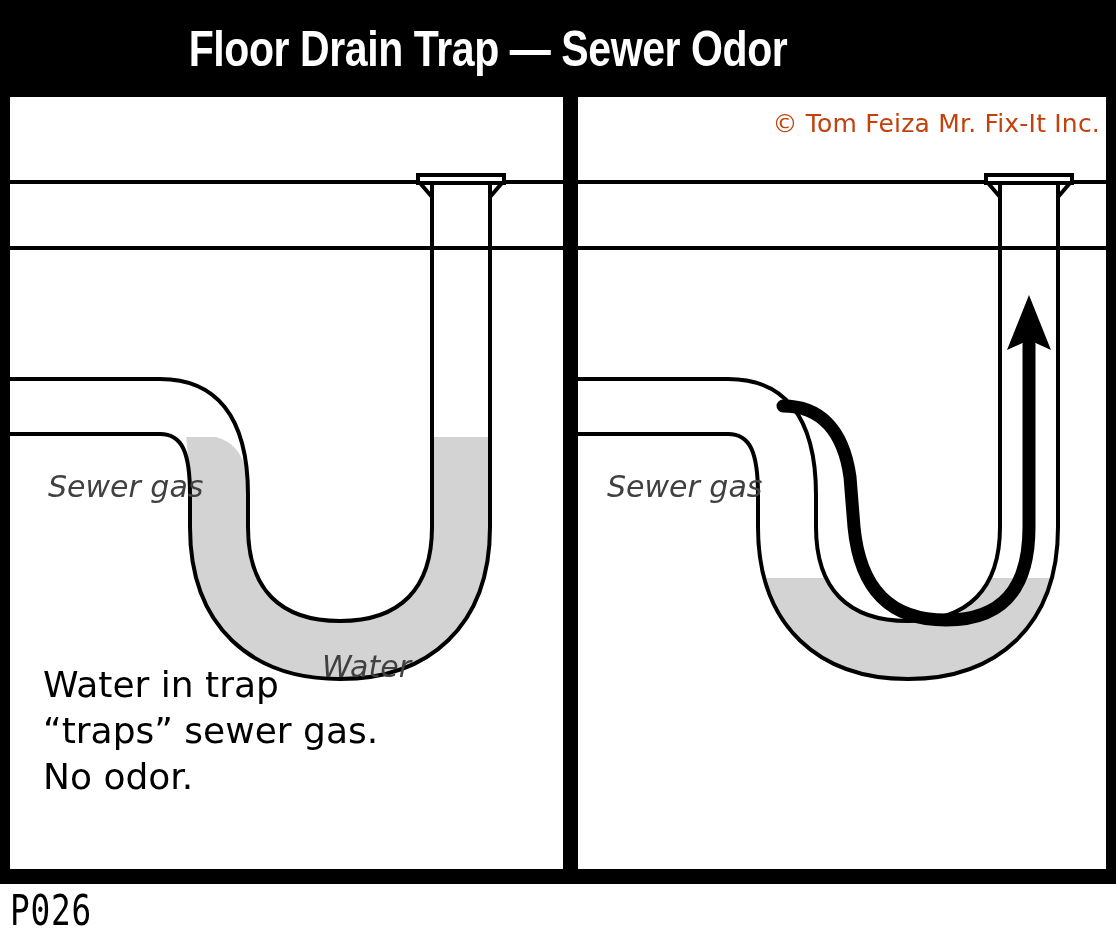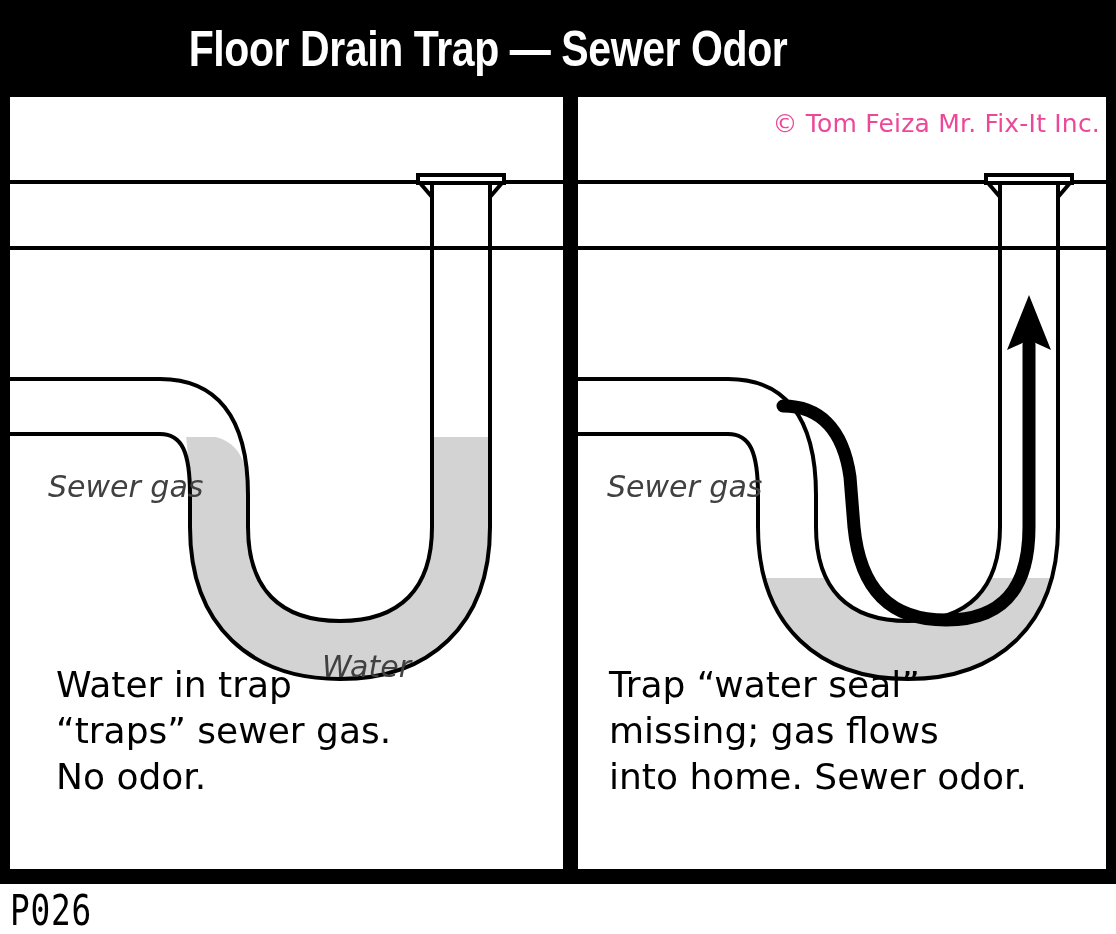--- a/index.html
+++ b/index.html
@@ -57,21 +57,21 @@
 
   .panel svg { position: absolute; left: 0; top: 0; display: block; }
 
   
   #copyright {
     position: absolute;
     right: 6px;
     top: 12px;
     font-family: "DejaVu Sans", sans-serif;
     font-size: 25px;
-    color: #ec4899;
+    color: #c2410c;
     white-space: nowrap;
     letter-spacing: 0.2px;
   }
 
   
   .diagram-label {
     position: absolute;
     font-family: "DejaVu Sans", sans-serif;
     color: #404040;
     white-space: nowrap;
@@ -82,21 +82,21 @@
 
   
   .caption {
     position: absolute;
     font-family: "DejaVu Sans", sans-serif;
     font-size: 36px;
     line-height: 1.28;
     color: #000000;
     white-space: pre-line;
   }
-  #caption-left  { left: 46px; top: 565px; }
+  #caption-left  { left: 33px; top: 565px; }
   #caption-right { left: 31px; top: 565px; }
 
   
   #footer-code {
     position: absolute;
     left: 10px;
     top: 886px;
     font-family: "DejaVu Sans Mono", monospace;
     font-size: 42px;
     color: #000000;
@@ -231,22 +231,19 @@
                C 240,309 265,330 272,380
                L 276,430
                C 282,492 312,523 368,523
                C 424,523 451,492 451,430
                L 451,248" fill="none" stroke="#000" stroke-width="13" stroke-linecap="round" stroke-linejoin="round"></path>
       <path d="M 451,198 L 473,253 L 451,243 L 429,253 Z" fill="#000"></path>
     </svg>
 
     <div class="diagram-label" id="label-sewer-gas-right">Sewer gas</div>
 
-    <div class="caption" id="caption-right">Trap “water seal”
-missing; gas flows
-into home. Sewer odor.</div>
 
     <div id="copyright">© Tom Feiza Mr. Fix-It Inc.</div>
   </div>
 
   <div id="footer-code">P026</div>
 
 </div>
 
 </body></html>

